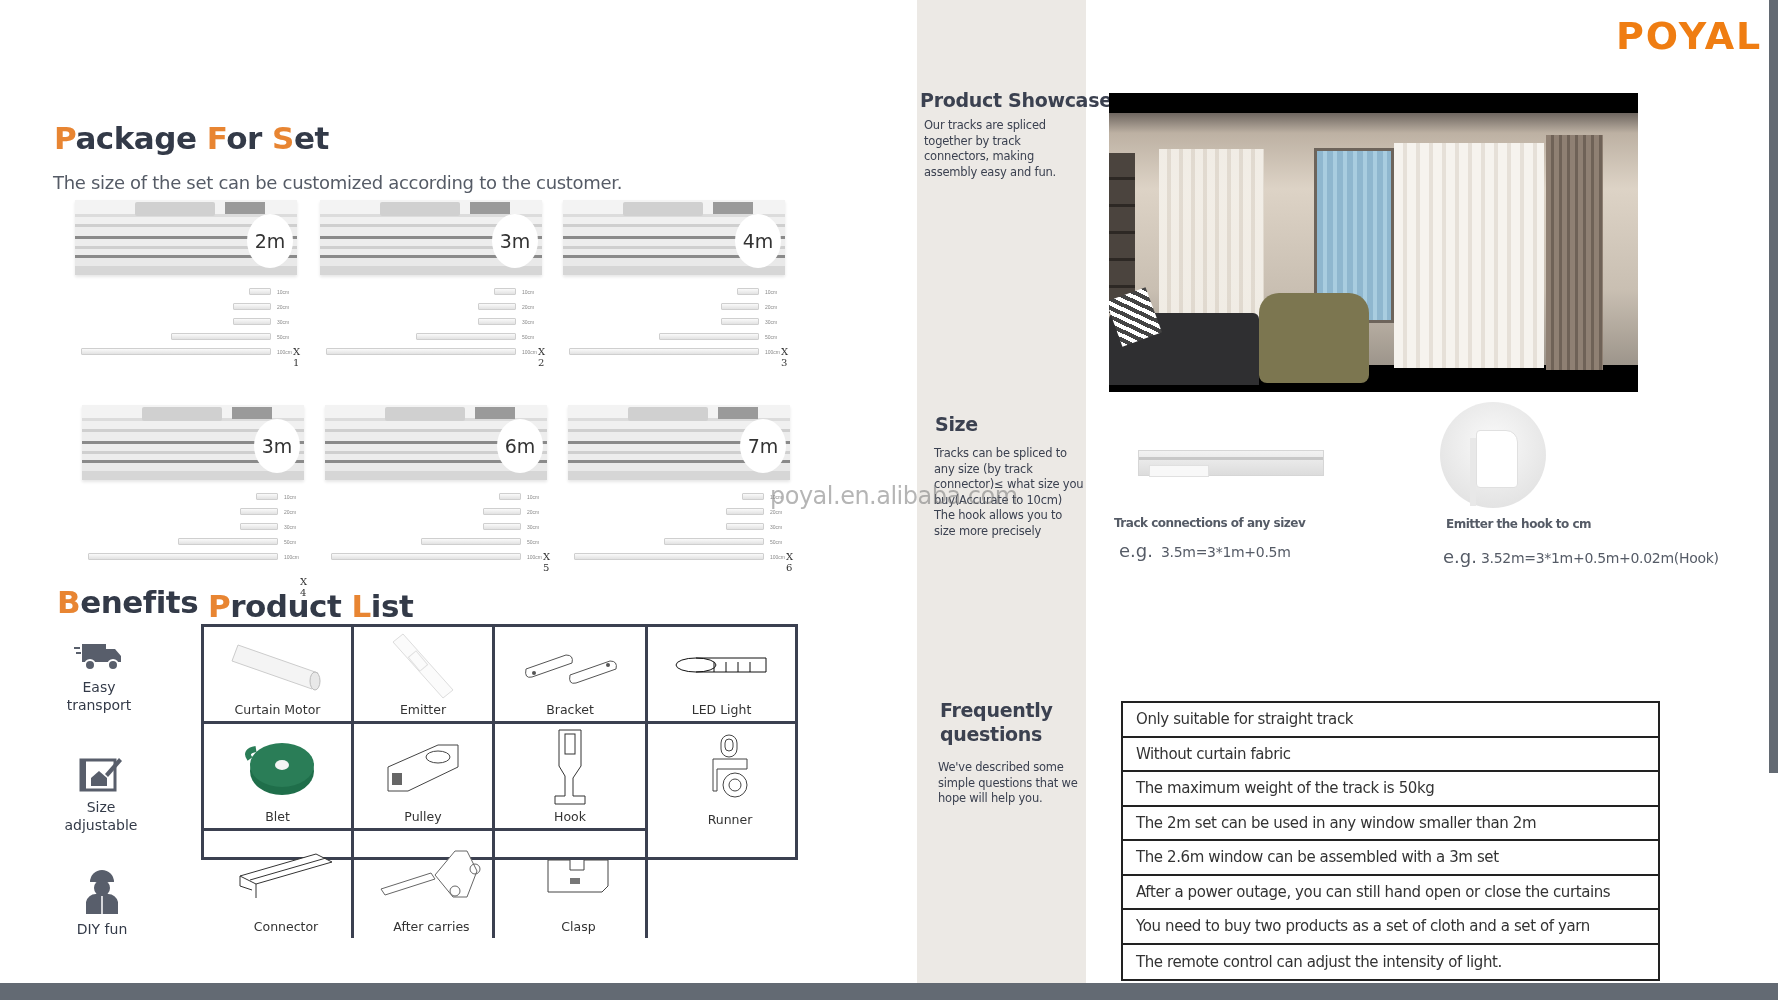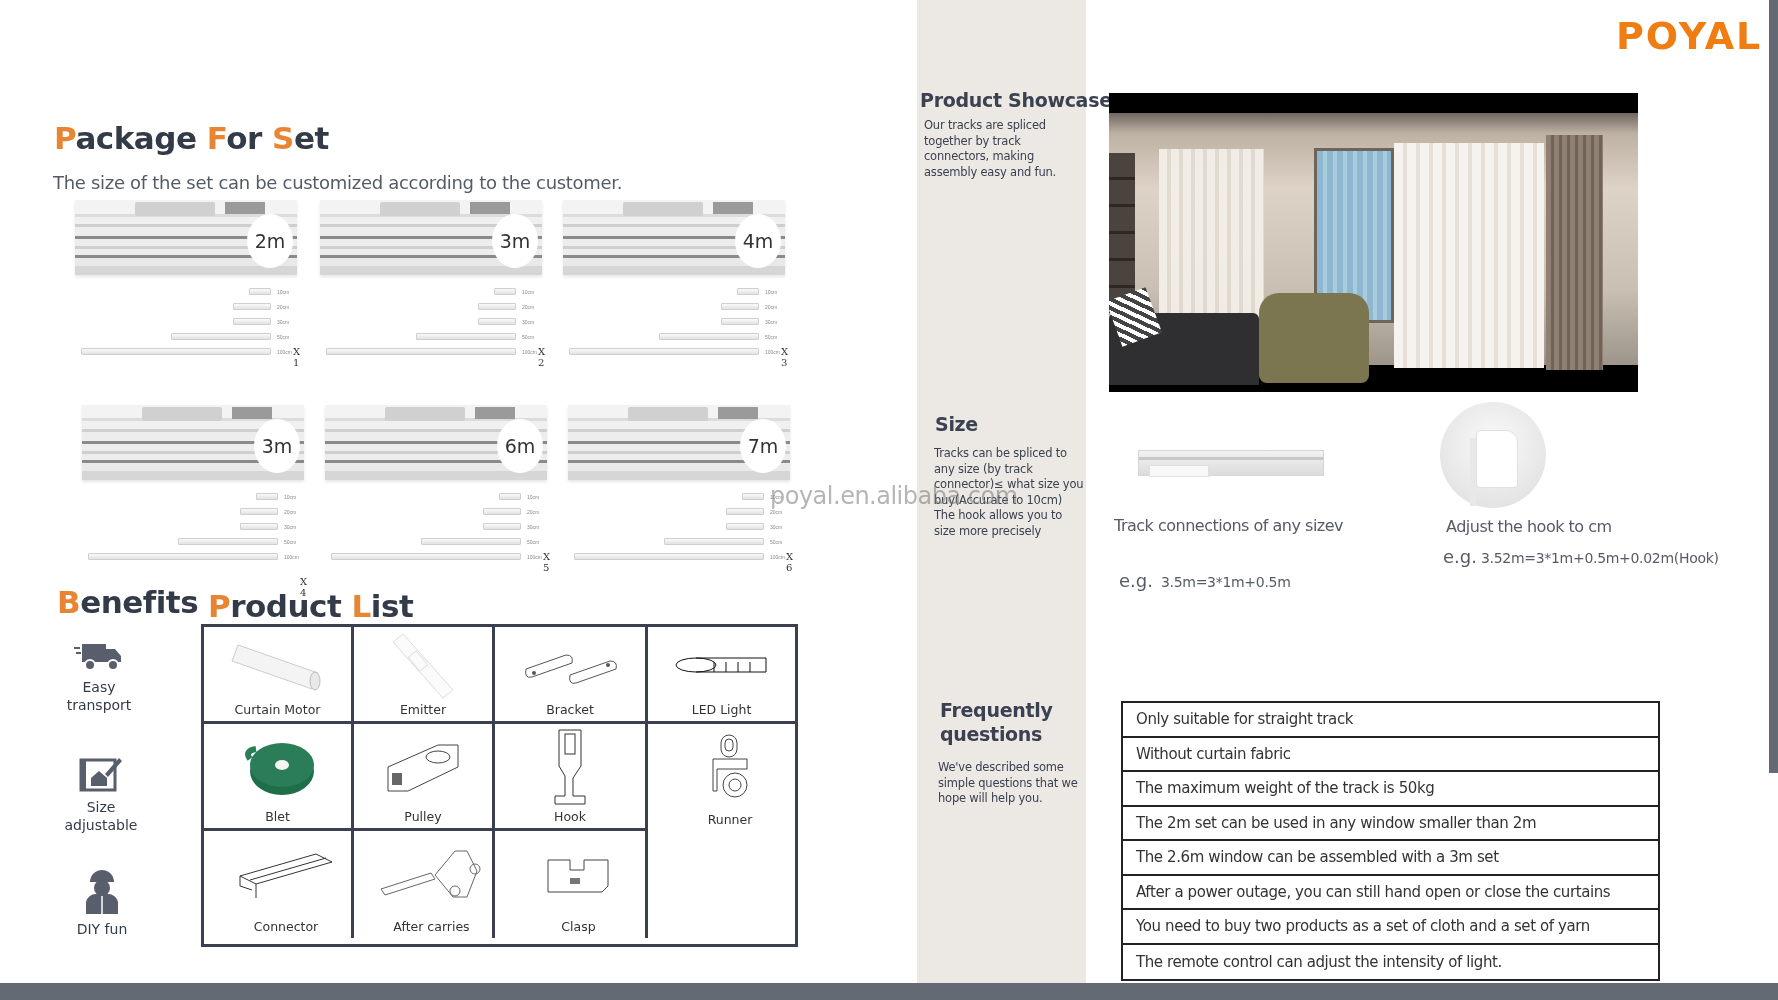--- a/index.html
+++ b/index.html
@@ -27,21 +27,21 @@
   .tile .rodlbl { position: absolute; font-size: 5px; color: #888; }
   .tile .mult { position: absolute; font-size: 10px; color: #333; font-family: "DejaVu Serif", serif; }
 
   
   #benefits-title { left: 57px; top: 584px; font-size: 31px; }
   .benefit { position: absolute; width: 110px; text-align: center; font-size: 14px; color: #333a48; font-family: "DejaVu Sans", sans-serif; line-height: 18px; }
   .benefit svg { display: block; margin: 0 auto 6px auto; }
 
   
   #plist-title { left: 208px; top: 588px; font-size: 31px; }
-  #plist-grid { left: 201px; top: 624px; width: 597px; height: 323px; border: 3px solid #3b4050;
+  #plist-grid { left: 201px; top: 624px; width: 597px; height: 236px; border: 3px solid #3b4050;
     display: grid; grid-template-columns: 150px 141px 153px 147px; grid-template-rows: 97px 107px 107px; }
   .pcell { border-right: 3px solid #3b4050; border-bottom: 3px solid #3b4050; position: relative; display: flex; flex-direction: column; align-items: center; justify-content: flex-end; padding-bottom: 4px; }
   .pcell:nth-child(4n) { border-right: none; }
   .pcell:nth-last-child(-n+4) { border-bottom: none; margin-left: 17px; }
   .pcell .pic { flex: 1; display: flex; align-items: center; justify-content: center; width: 100%; }
   .pcell .lbl { font-size: 12.5px; color: #333; font-family: "DejaVu Sans", sans-serif; }
 
   
   #watermark { left: 770px; top: 482px; font-size: 24px; color: rgba(120,120,120,0.55); font-family: "DejaVu Sans", sans-serif; letter-spacing: -0.5px; }
 
@@ -67,21 +67,21 @@
   #photo .chair { position: absolute; left: 150px; top: 180px; width: 110px; height: 90px; background: #7c7650; border-radius: 20px 20px 8px 8px; }
 
   
   #track-img { left: 1138px; top: 450px; width: 186px; height: 26px; background: linear-gradient(#f2f2f2, #dcdcdc); border: 1px solid #d6d6d6; }
   #track-img::before { content: ""; position: absolute; left: 0; top: 6px; width: 100%; height: 3px; background: #c8c8c8; }
   #track-img::after { content: ""; position: absolute; left: 10px; top: 14px; width: 58px; height: 10px; background: #f8f8f8; border: 1px solid #e0e0e0; }
   #hook-img { left: 1440px; top: 402px; width: 106px; height: 106px; border-radius: 50%; background: radial-gradient(circle at 50% 40%, #fafafa, #dcdcdc); }
   #hook-img::before { content: ""; position: absolute; left: 36px; top: 28px; width: 40px; height: 56px; background: #ffffff; border: 1px solid #e0e0e0; border-radius: 4px 12px 4px 4px; }
   #hook-img::after { content: ""; position: absolute; left: 30px; top: 36px; width: 6px; height: 68px; background: #e8e8e8; }
 
-  .cap { position: absolute; font-size: 16px; color: #555b66; font-family: "DejaVu Sans", sans-serif; letter-spacing: -0.5px; font-weight: normal; }
+  .cap { position: absolute; font-size: 12px; color: #555b66; font-family: "DejaVu Sans", sans-serif; letter-spacing: -0.5px; font-weight: bold; }
   .eg { position: absolute; color: #555b66; font-family: "DejaVu Sans", sans-serif; white-space: nowrap; }
   .eg .egk { font-size: 18px; }
   .eg .egv { font-size: 14px; margin-left: 8px; letter-spacing: -0.3px; }
 
   
   #faq { left: 1121px; top: 701px; width: 539px; border: 2px solid #222; }
   .faq-row { height: 34.5px; border-bottom: 2px solid #222; display: flex; align-items: center; padding-left: 13px; font-size: 15px; color: #333; font-family: "DejaVu Sans", sans-serif; letter-spacing: -0.4px; }
   .faq-row:last-child { border-bottom: none; }
 
   
@@ -380,25 +380,25 @@
     <div class="sofa"></div>
     <div class="pillow"></div>
     <div class="chair"></div>
   </div>
 </div>
 
 <div id="track-img" class="abs"></div>
 <div id="hook-img" class="abs"></div>
 
 <div class="cap" style="left:1114px; top:516px;">Track connections of any sizev</div>
-<div class="eg" style="left:1119px; top:570px;">
+<div class="eg" style="left:1119px; top:540px;">
   <span class="egk">e.g.</span><span class="egv">3.5m=3*1m+0.5m</span>
 </div>
 
-<div class="cap" style="left:1446px; top:517px;">Adjust the hook to cm</div>
+<div class="cap" style="left:1446px; top:517px;">Emitter the hook to cm</div>
 <div class="eg" style="left:1443px; top:546px;">
   <span class="egk">e.g.</span><span class="egv" style="margin-left:4px;">3.52m=3*1m+0.5m+0.02m(Hook)</span>
 </div>
 
 <div id="faq" class="abs">
   <div class="faq-row">Only suitable for straight track</div>
   <div class="faq-row">Without curtain fabric</div>
   <div class="faq-row">The maximum weight of the track is 50kg</div>
   <div class="faq-row">The 2m set can be used in any window smaller than 2m</div>
   <div class="faq-row">The 2.6m window can be assembled with a 3m set</div>

